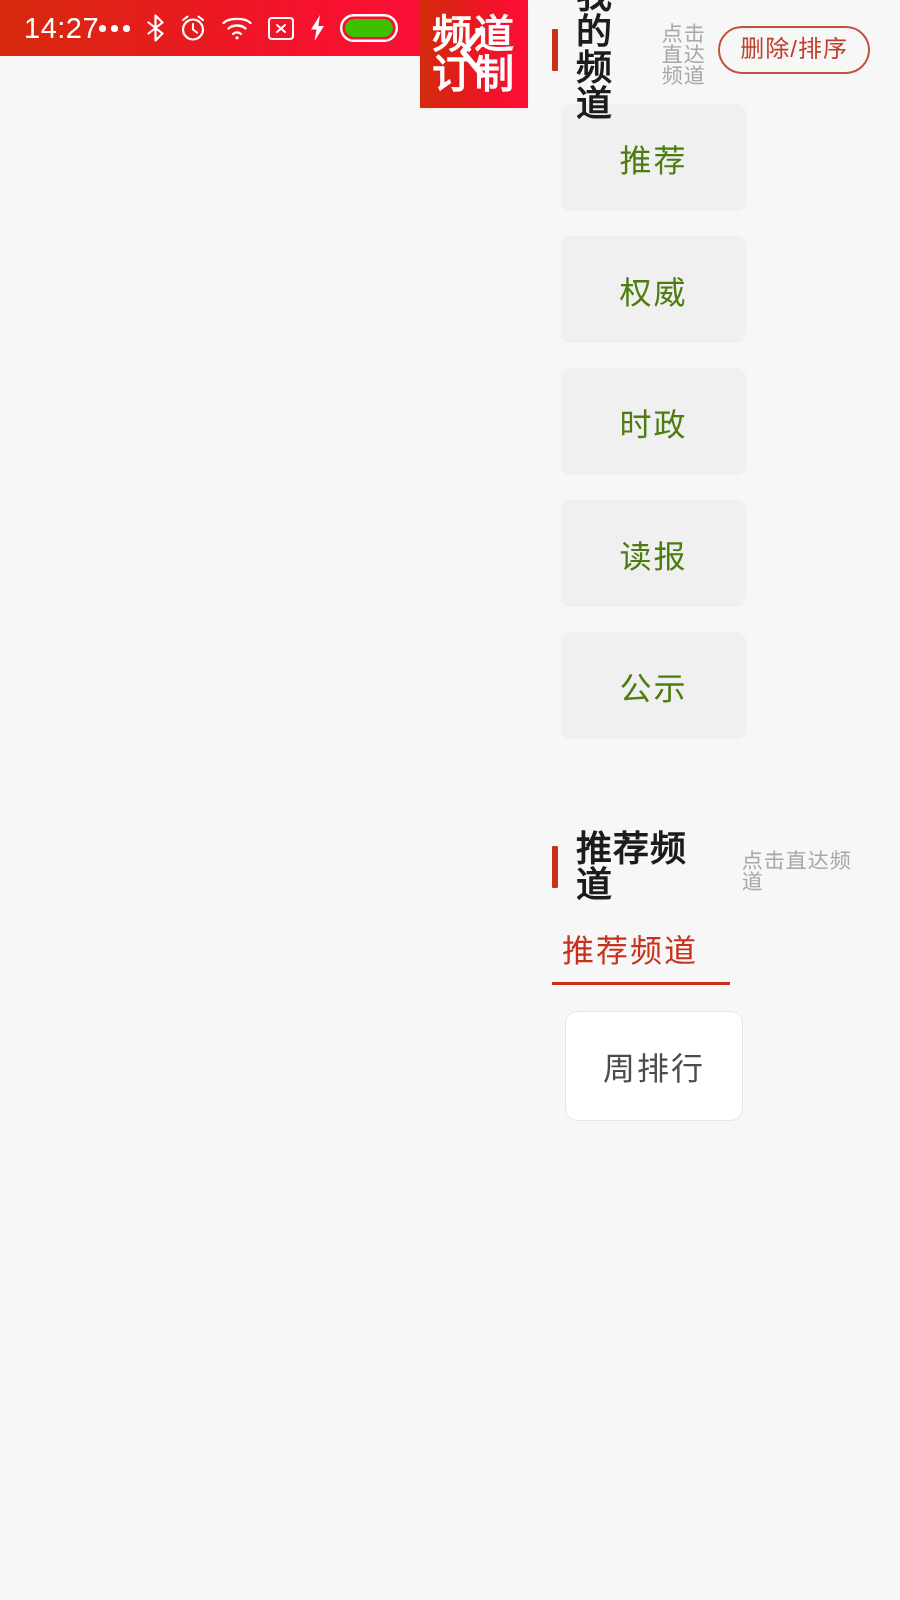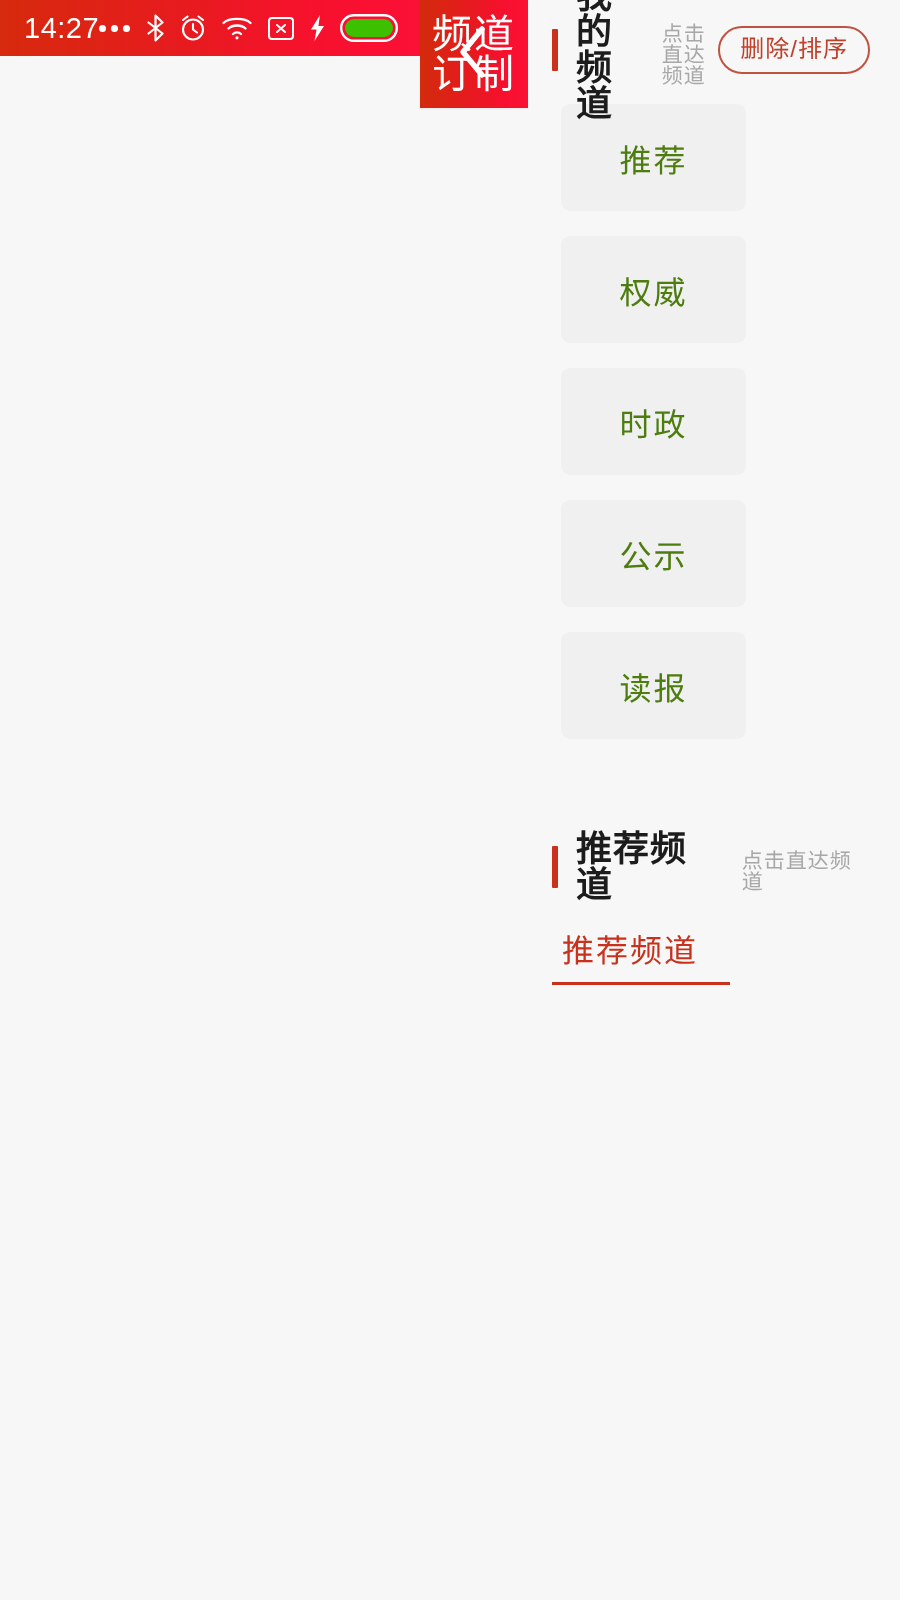--- a/index.html
+++ b/index.html
@@ -66,20 +66,21 @@
 
   
   .navbar {
     height: 108px;
     flex: 0 0 108px;
     background: linear-gradient(90deg, #d32b0c 0%, #e51a1e 45%, #f7102e 78%, #fa1135 100%);
     position: relative;
     display: flex;
     align-items: center;
     box-shadow: 0 1px 2px rgba(0,0,0,0.06);
+    font-weight: bold;
   }
   .back-btn {
     position: absolute;
     left: 14px;
     top: 50%;
     transform: translateY(-50%);
     width: 80px;
     height: 80px;
     display: flex;
     align-items: center;
@@ -299,31 +300,34 @@
       <div class="accent-bar"></div>
       <div class="section-title">我的频道</div>
       <div class="section-sub">点击直达频道</div>
       <div class="pill-btn">删除/排序</div>
     </div>
 
     <div class="chip-grid">
       <div class="chip">推荐</div>
       <div class="chip">权威</div>
       <div class="chip">时政</div>
+      <div class="chip">读报</div>
       <div class="chip">公示</div>
-      <div class="chip">读报</div>
     </div>
 
     <div class="spacer-lg"></div>
 
     <div class="section-head">
       <div class="accent-bar"></div>
       <div class="section-title">推荐频道</div>
       <div class="section-sub">点击直达频道</div>
     </div>
 
     <div class="tabs-row">
       <div class="tab active">推荐频道</div>
     </div>
 
+    <div class="card-grid">
+      <div class="card-chip">周排行</div>
+    </div>
 
   </div>
 </div>
 
 </body></html>

